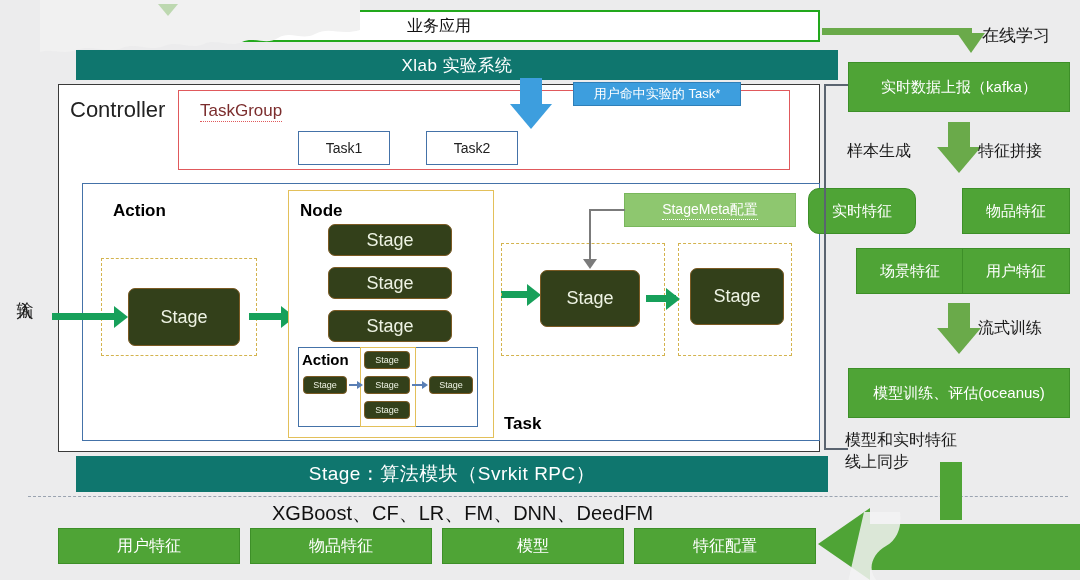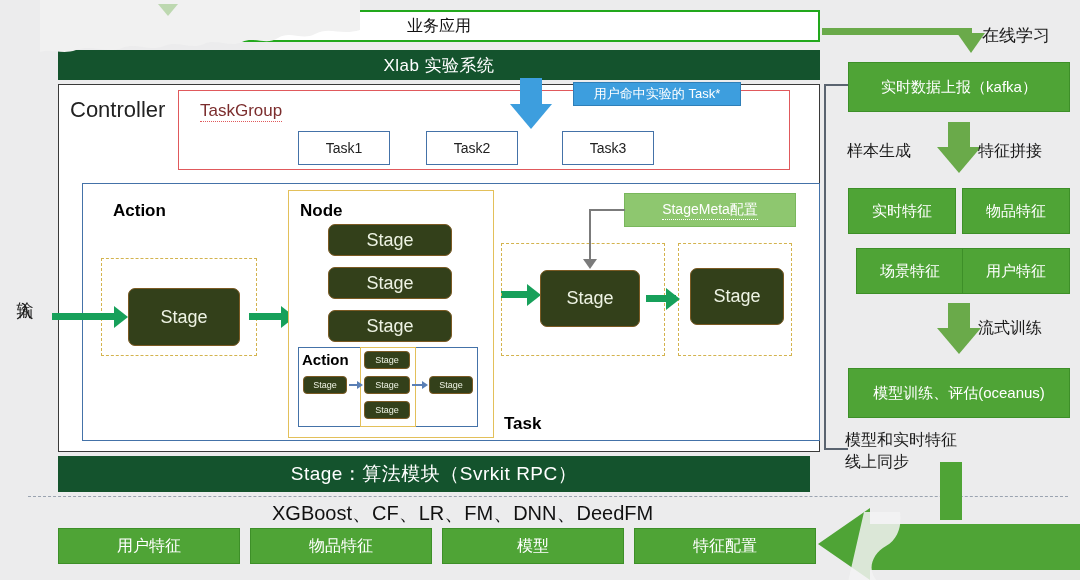--- a/index.html
+++ b/index.html
@@ -10,22 +10,22 @@
     overflow:hidden;
     position:relative;
   }
   .stage-root{position:absolute;left:0;top:0;width:1080px;height:580px;}
 
   
   .abs{position:absolute;box-sizing:border-box;}
   .center{display:flex;align-items:center;justify-content:center;text-align:center;}
 
   .greenbar{
-    background:#14532d;color:#ffffff;
-    font-size:17px;letter-spacing:.5px;
+    background:#0f766e;color:#ffffff;
+    font-size:17px;letter-spacing:.5px;margin-left:18px;
   }
   .greenbox{
     background:#4fa436;color:#ffffff;border:1px solid #3d8f28;
     font-size:14px;
   }
   .greenbox-lite{
     background:#8ec76f;color:#ffffff;border:1px solid #79b75c;
     font-size:14px;
   }
   .whitebox{background:#ffffff;border:1px solid #4472a8;color:#222;font-size:14px;}
@@ -80,23 +80,20 @@
 
   <div class="abs redbox" style="left:178px;top:90px;width:612px;height:80px;"></div>
   <span class="abs" style="left:200px;top:101px;font-size:17px;color:#7b2d2d;border-bottom:1px dotted #e0595c;">TaskGroup</span>
 
   <div class="abs whitebox center" style="left:298px;top:131px;width:92px;height:34px;">
     <span>Task1</span>
   </div>
   <div class="abs whitebox center" style="left:426px;top:131px;width:92px;height:34px;">
     <span>Task2</span>
   </div>
-  <div class="abs whitebox center" style="left:562px;top:131px;width:92px;height:34px;">
-    <span>Task3</span>
-  </div>
 
   <div class="arr-blue-shaft" style="left:520px;top:78px;height:28px;"></div>
   <div class="arr-blue-head" style="left:510px;top:104px;"></div>
 
   <div class="abs bluelabel center" style="left:573px;top:82px;width:168px;height:24px;">
     <span>用户命中实验的 Task*</span>
   </div>
 
   <div class="abs bluebox" style="left:82px;top:183px;width:738px;height:258px;background:#ffffff;"></div>
   <span class="abs lbl-b" style="left:504px;top:414px;font-size:17px;">Task</span>
@@ -204,21 +201,21 @@
 
   <div class="abs greenbox center" style="left:848px;top:62px;width:222px;height:50px;">
     <span style="font-size:15px;">实时数据上报（kafka）</span>
   </div>
 
   <div class="arr-d-shaft" style="left:948px;top:122px;height:26px;"></div>
   <div class="arr-d-head" style="left:937px;top:147px;"></div>
   <span class="abs lbl" style="left:847px;top:141px;font-size:16px;">样本生成</span>
   <span class="abs lbl" style="left:978px;top:141px;font-size:16px;">特征拼接</span>
 
-  <div class="abs greenbox center" style="left:848px;top:188px;width:108px;height:46px;">
+  <div class="abs greenbox center" style="left:808px;top:188px;width:108px;height:46px;border-radius:11px;">
     <span style="font-size:15px;">实时特征</span>
   </div>
   <div class="abs greenbox center" style="left:962px;top:188px;width:108px;height:46px;">
     <span style="font-size:15px;">物品特征</span>
   </div>
   <div class="abs greenbox center" style="left:848px;top:248px;width:108px;height:46px;margin-left:8px;">
     <span style="font-size:15px;">场景特征</span>
   </div>
   <div class="abs greenbox center" style="left:962px;top:248px;width:108px;height:46px;">
     <span style="font-size:15px;">用户特征</span>

